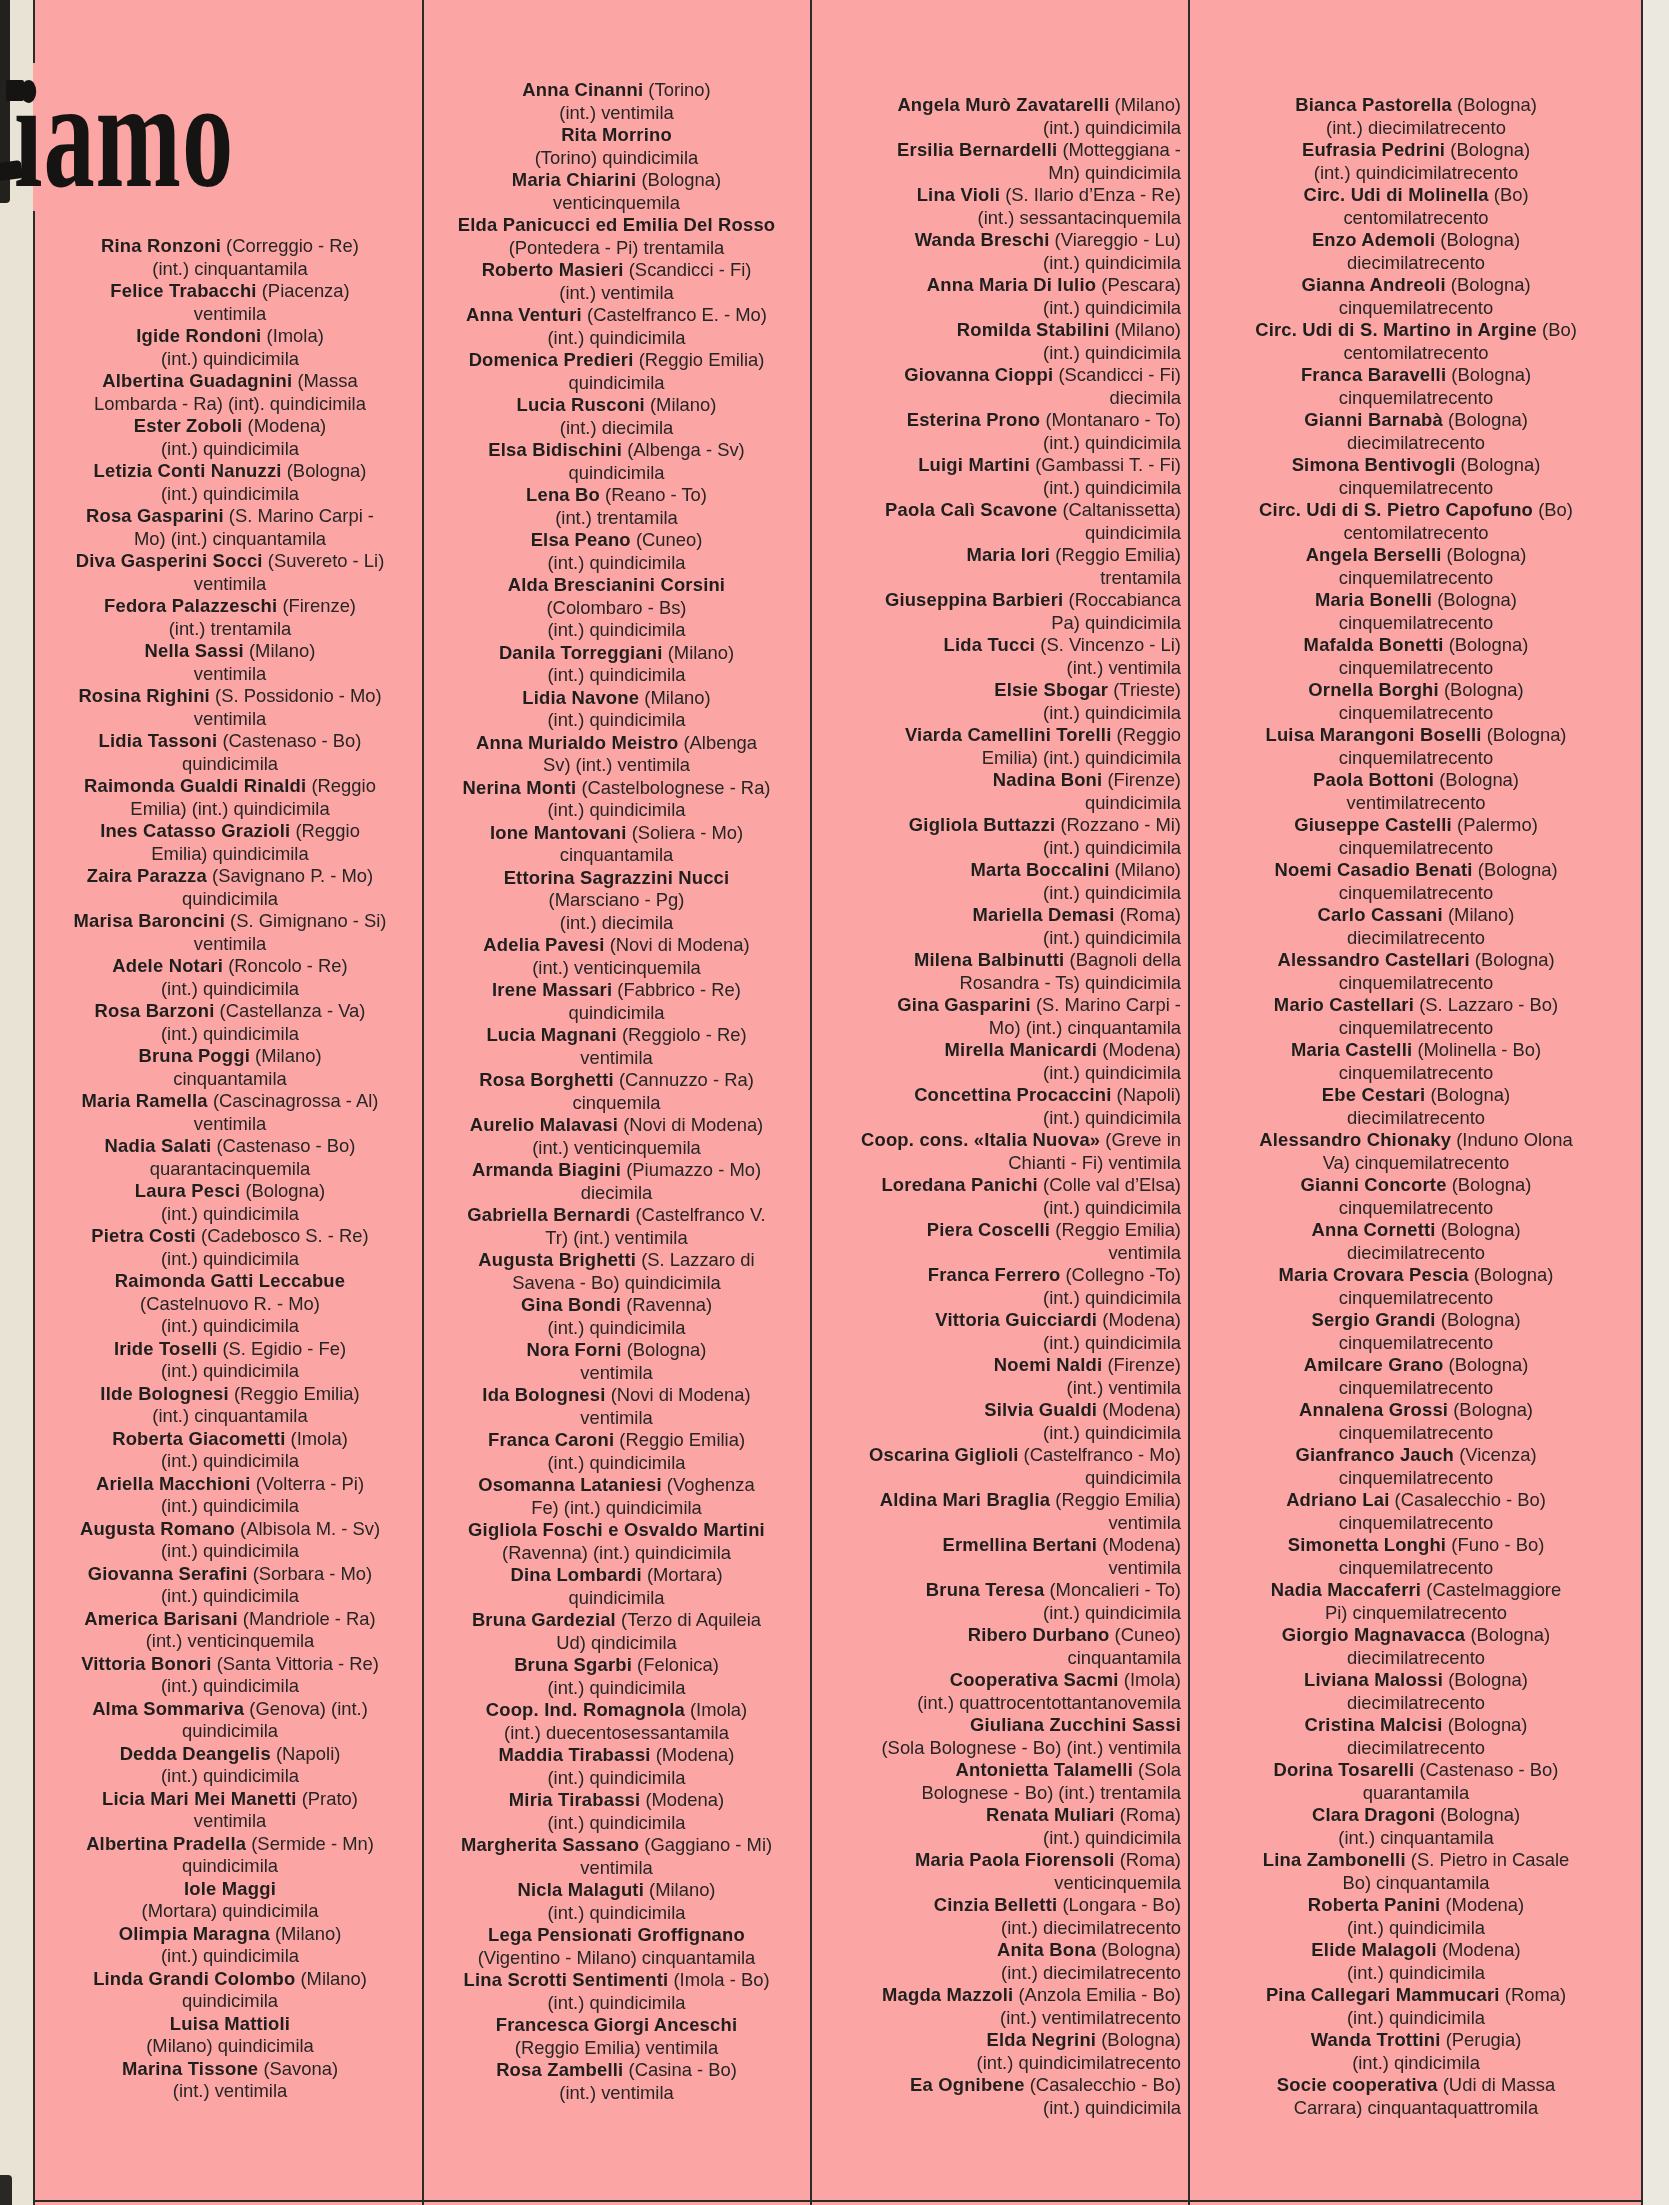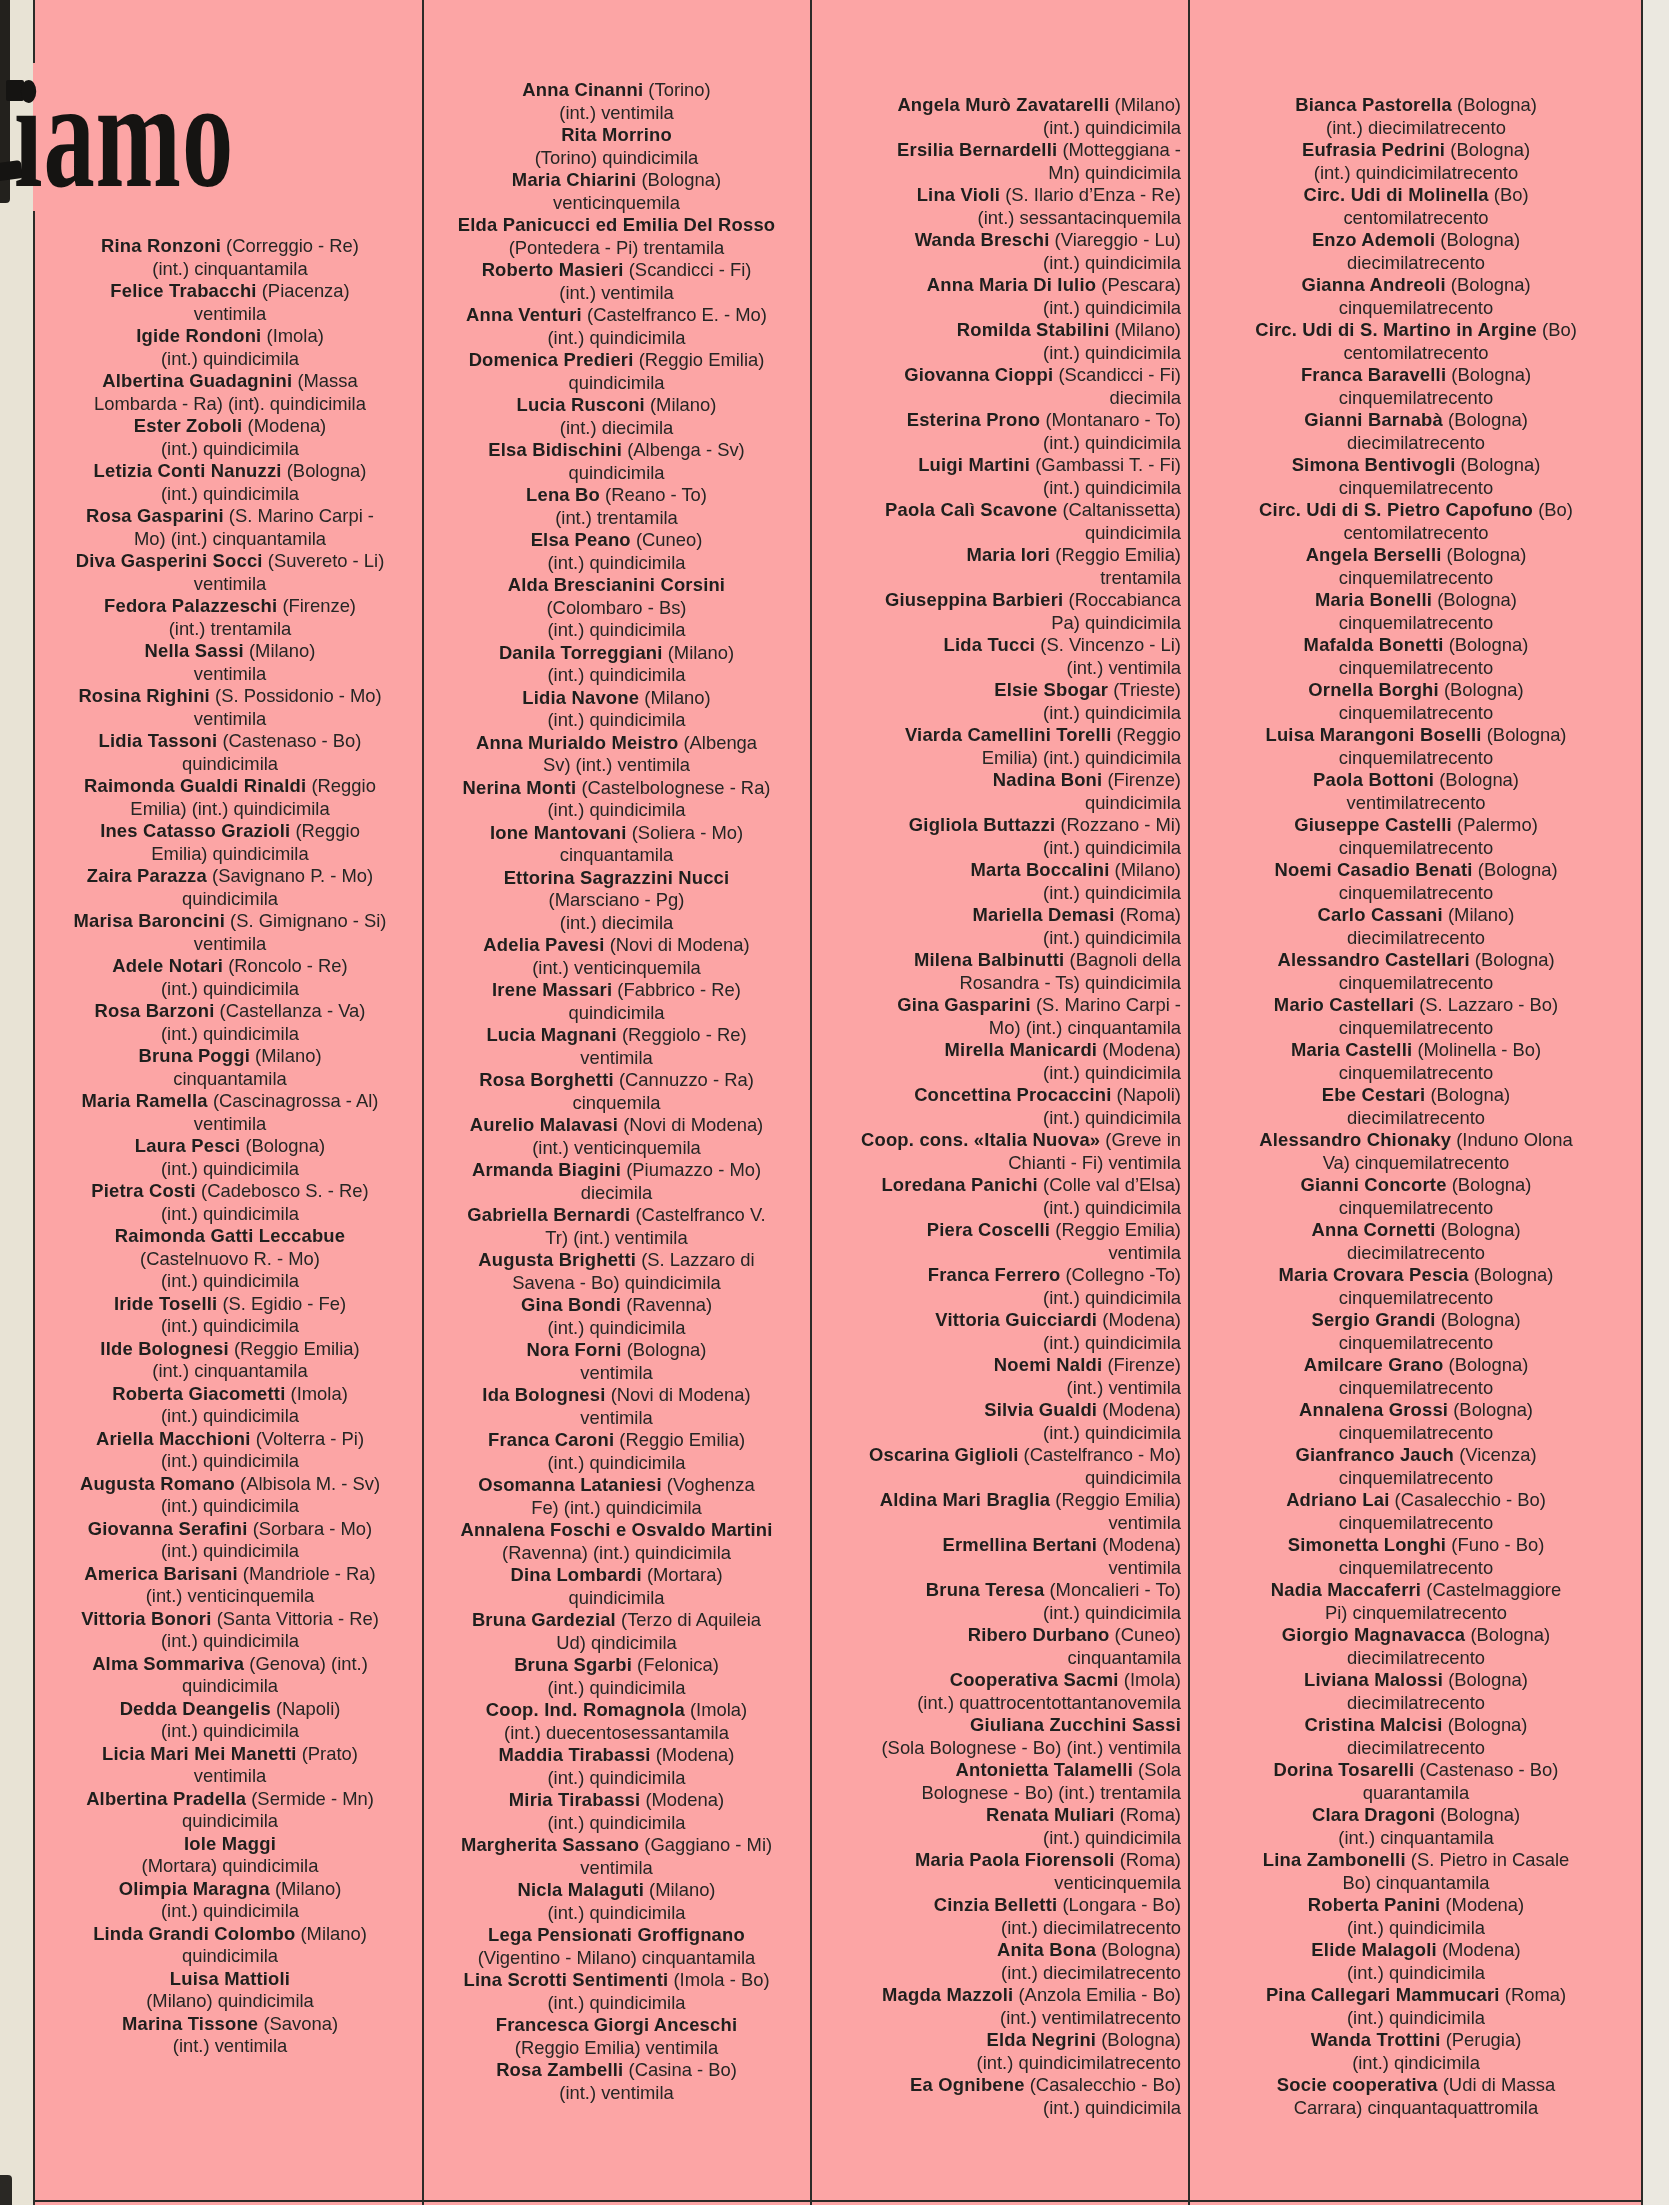--- a/index.html
+++ b/index.html
@@ -143,20 +143,24 @@
       </div>
       <div class="entry">
         <div class="line"><b>Bruna Poggi</b> (Milano)</div>
         <div class="line">cinquantamila</div>
       </div>
       <div class="entry">
         <div class="line"><b>Maria Ramella</b> (Cascinagrossa - Al)</div>
         <div class="line">ventimila</div>
       </div>
       <div class="entry">
+        <div class="line"><b>Nadia Salati</b> (Castenaso - Bo)</div>
+        <div class="line">quarantacinquemila</div>
+      </div>
+      <div class="entry">
         <div class="line"><b>Laura Pesci</b> (Bologna)</div>
         <div class="line">(int.) quindicimila</div>
       </div>
       <div class="entry">
         <div class="line"><b>Pietra Costi</b> (Cadebosco S. - Re)</div>
         <div class="line">(int.) quindicimila</div>
       </div>
       <div class="entry">
         <div class="line"><b>Raimonda Gatti Leccabue</b></div>
         <div class="line">(Castelnuovo R. - Mo)</div>
@@ -352,21 +356,21 @@
       </div>
       <div class="entry">
         <div class="line"><b>Franca Caroni</b> (Reggio Emilia)</div>
         <div class="line">(int.) quindicimila</div>
       </div>
       <div class="entry">
         <div class="line"><b>Osomanna Lataniesi</b> (Voghenza</div>
         <div class="line">Fe) (int.) quindicimila</div>
       </div>
       <div class="entry">
-        <div class="line"><b>Annalena Foschi e Osvaldo Martini</b></div>
+        <div class="line"><b>Gigliola Foschi e Osvaldo Martini</b></div>
         <div class="line">(Ravenna) (int.) quindicimila</div>
       </div>
       <div class="entry">
         <div class="line"><b>Dina Lombardi</b> (Mortara)</div>
         <div class="line">quindicimila</div>
       </div>
       <div class="entry">
         <div class="line"><b>Bruna Gardezial</b> (Terzo di Aquileia</div>
         <div class="line">Ud) qindicimila</div>
       </div>

